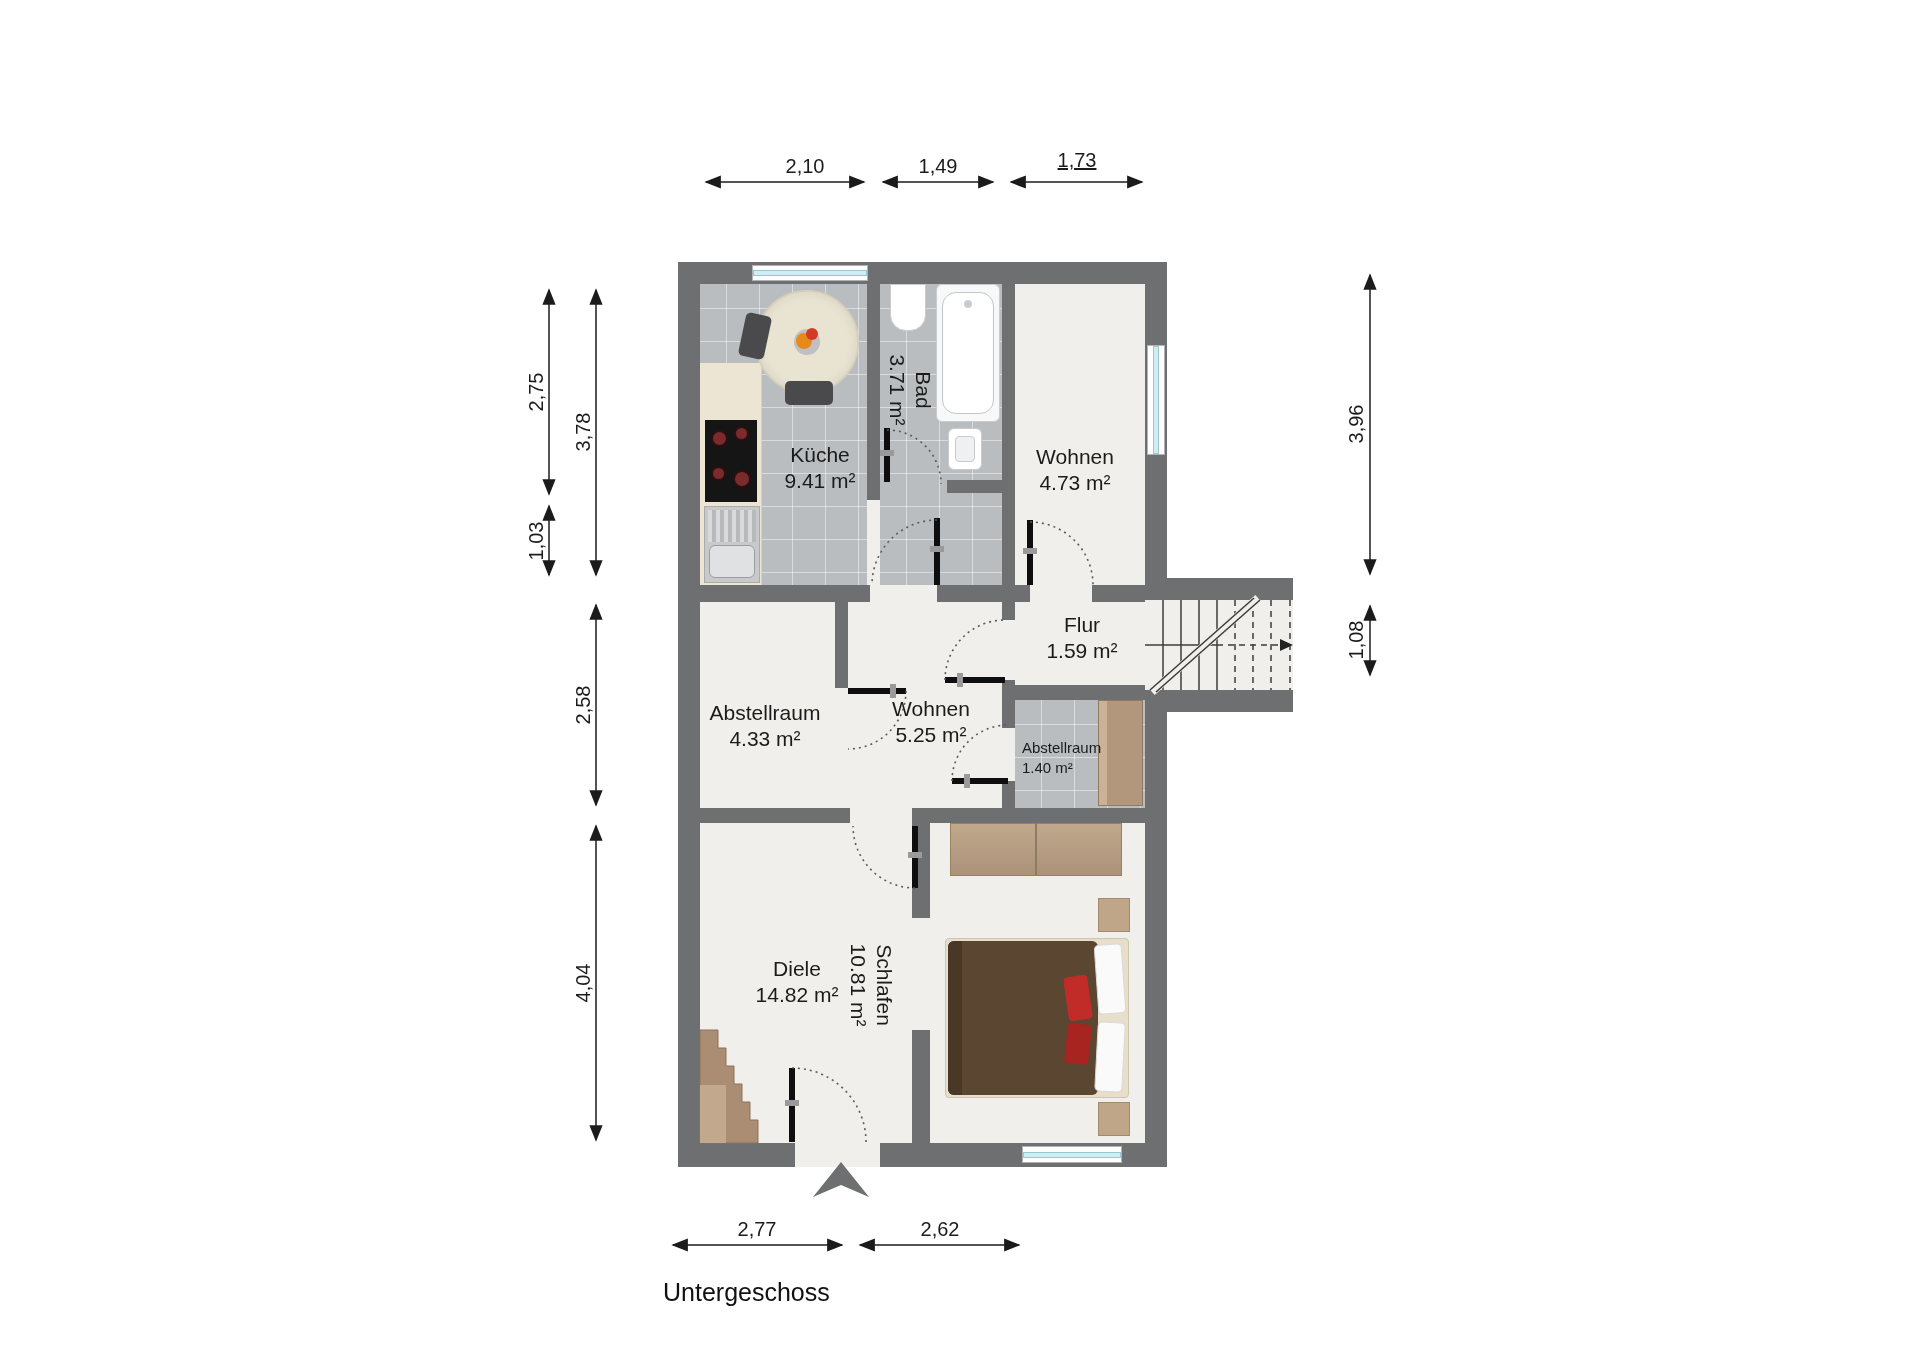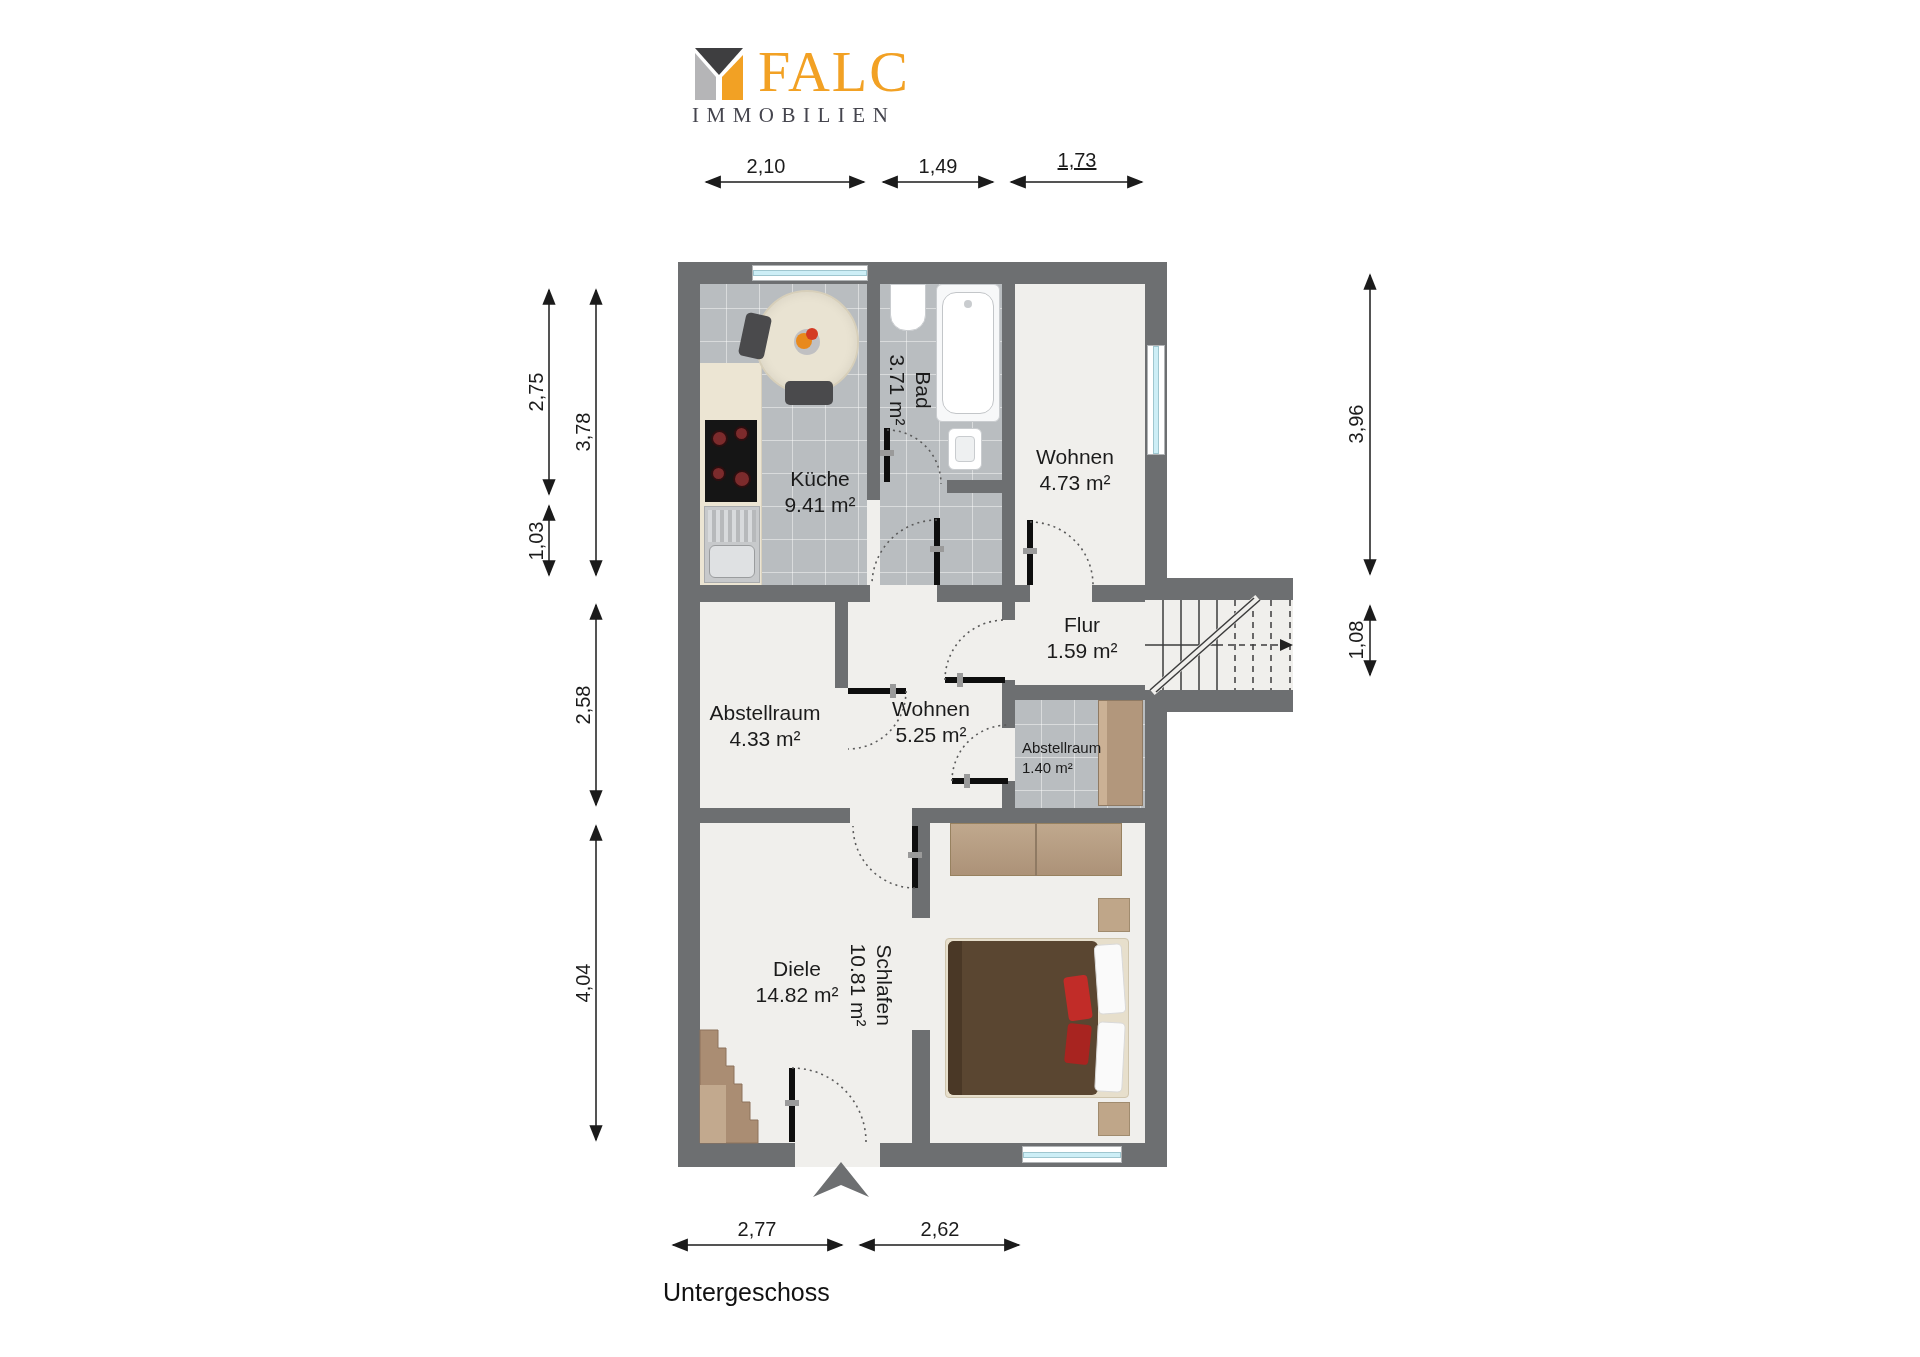--- a/index.html
+++ b/index.html
@@ -28,29 +28,20 @@
   .furn{position:absolute;box-sizing:border-box;}
   .brand-word{position:absolute;font-family:"Liberation Serif", serif;}
   .floor-title{position:absolute;font-size:25px;color:#111;}
   svg.overlay{position:absolute;left:0;top:0;pointer-events:none;}
 </style>
 </head>
 <body>
 
 <div class="page">
 
-  <div class="abs" style="left:692px;top:38px;width:245px;height:95px;">
-    <svg class="abs" style="left:2px;top:10px;" width="50" height="53" viewBox="0 0 50 53">
-      <polygon points="1,0 49,0 25,27" fill="#3e3e40"></polygon>
-      <polygon points="1,5 22,29 22,52 1,52" fill="#b5b5b7"></polygon>
-      <polygon points="28,29 49,7 49,52 28,52" fill="#f2a124"></polygon>
-    </svg>
-    <div class="brand-word" style="left:66px;top:0px;font-size:58px;color:#f2a124;letter-spacing:2px;">FALC</div>
-    <div class="brand-word" style="left:0px;top:65px;font-size:21px;color:#45454e;letter-spacing:7.5px;">IMMOBILIEN</div>
-  </div>
 
   <div class="floor" style="left:700px;top:284px;width:445px;height:859px;"></div>
   <div class="tile" style="left:700px;top:284px;width:167px;height:301px;"></div>
   <div class="tile" style="left:880px;top:284px;width:122px;height:301px;"></div>
   <div class="tile" style="left:1015px;top:700px;width:130px;height:108px;"></div>
   <div class="floor" style="left:1145px;top:600px;width:148px;height:90px;"></div>
   <div class="floor" style="left:795px;top:1143px;width:85px;height:24px;"></div>
 
   <div class="furn" style="left:700px;top:363px;width:62px;height:222px;background:#ece5d3;border-right:1px solid #d9d1bd;"></div>
   <div class="furn" style="left:705px;top:420px;width:52px;height:82px;background:#151515;"></div>
@@ -206,21 +197,21 @@
       <line x1="596" y1="290" x2="596" y2="575" marker-start="url(#m)" marker-end="url(#m)"></line>
       <line x1="596" y1="605" x2="596" y2="805" marker-start="url(#m)" marker-end="url(#m)"></line>
       <line x1="596" y1="826" x2="596" y2="1140" marker-start="url(#m)" marker-end="url(#m)"></line>
       <line x1="1370" y1="275" x2="1370" y2="574" marker-start="url(#m)" marker-end="url(#m)"></line>
       <line x1="1370" y1="606" x2="1370" y2="675" marker-start="url(#m)" marker-end="url(#m)"></line>
       <line x1="673" y1="1245" x2="842" y2="1245" marker-start="url(#m)" marker-end="url(#m)"></line>
       <line x1="860" y1="1245" x2="1019" y2="1245" marker-start="url(#m)" marker-end="url(#m)"></line>
     </g>
   </svg>
 
-  <div class="lbl" style="left:820px;top:468px;margin-top:24px;">
+  <div class="lbl" style="left:820px;top:468px;">
     <div>Küche</div>
     <div>9.41 m²</div>
   </div>
   <div class="lbl r90" style="left:910px;top:390px;">
     <div>Bad</div>
     <div>3.71 m²</div>
   </div>
   <div class="lbl" style="left:1075px;top:470px;">
     <div>Wohnen</div>
     <div>4.73 m²</div>
@@ -243,21 +234,21 @@
   </div>
   <div class="lbl" style="left:797px;top:982px;">
     <div>Diele</div>
     <div>14.82 m²</div>
   </div>
   <div class="lbl r90" style="left:871px;top:985px;">
     <div>Schlafen</div>
     <div>10.81 m²</div>
   </div>
 
-  <div class="dim" style="left:766px;top:178px;">2,10</div>
+  <div class="dim" style="left:805px;top:178px;">2,10</div>
   <div class="dim" style="left:938px;top:178px;">1,49</div>
   <div class="dim" style="left:1077px;top:172px;text-decoration:underline;">1,73</div>
   <div class="dim v" style="left:536px;top:392px;">2,75</div>
   <div class="dim v" style="left:536px;top:541px;">1,03</div>
   <div class="dim v" style="left:583px;top:432px;">3,78</div>
   <div class="dim v" style="left:583px;top:705px;">2,58</div>
   <div class="dim v" style="left:583px;top:983px;">4,04</div>
   <div class="dim v" style="left:1356px;top:424px;">3,96</div>
   <div class="dim v" style="left:1356px;top:640px;">1,08</div>
   <div class="dim" style="left:757px;top:1241px;">2,77</div>

